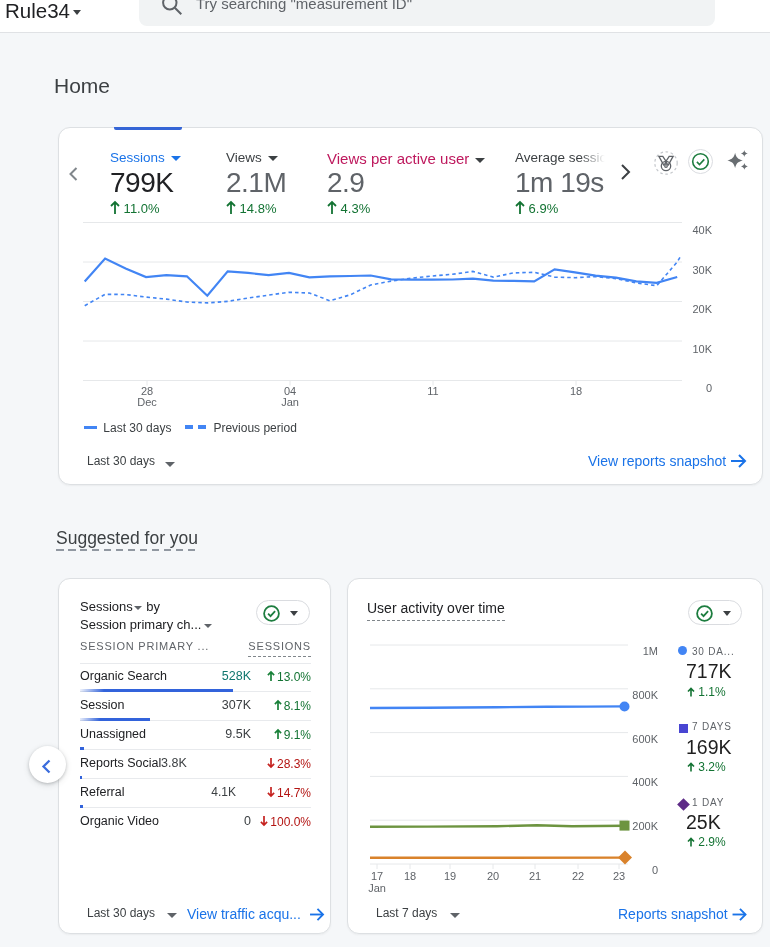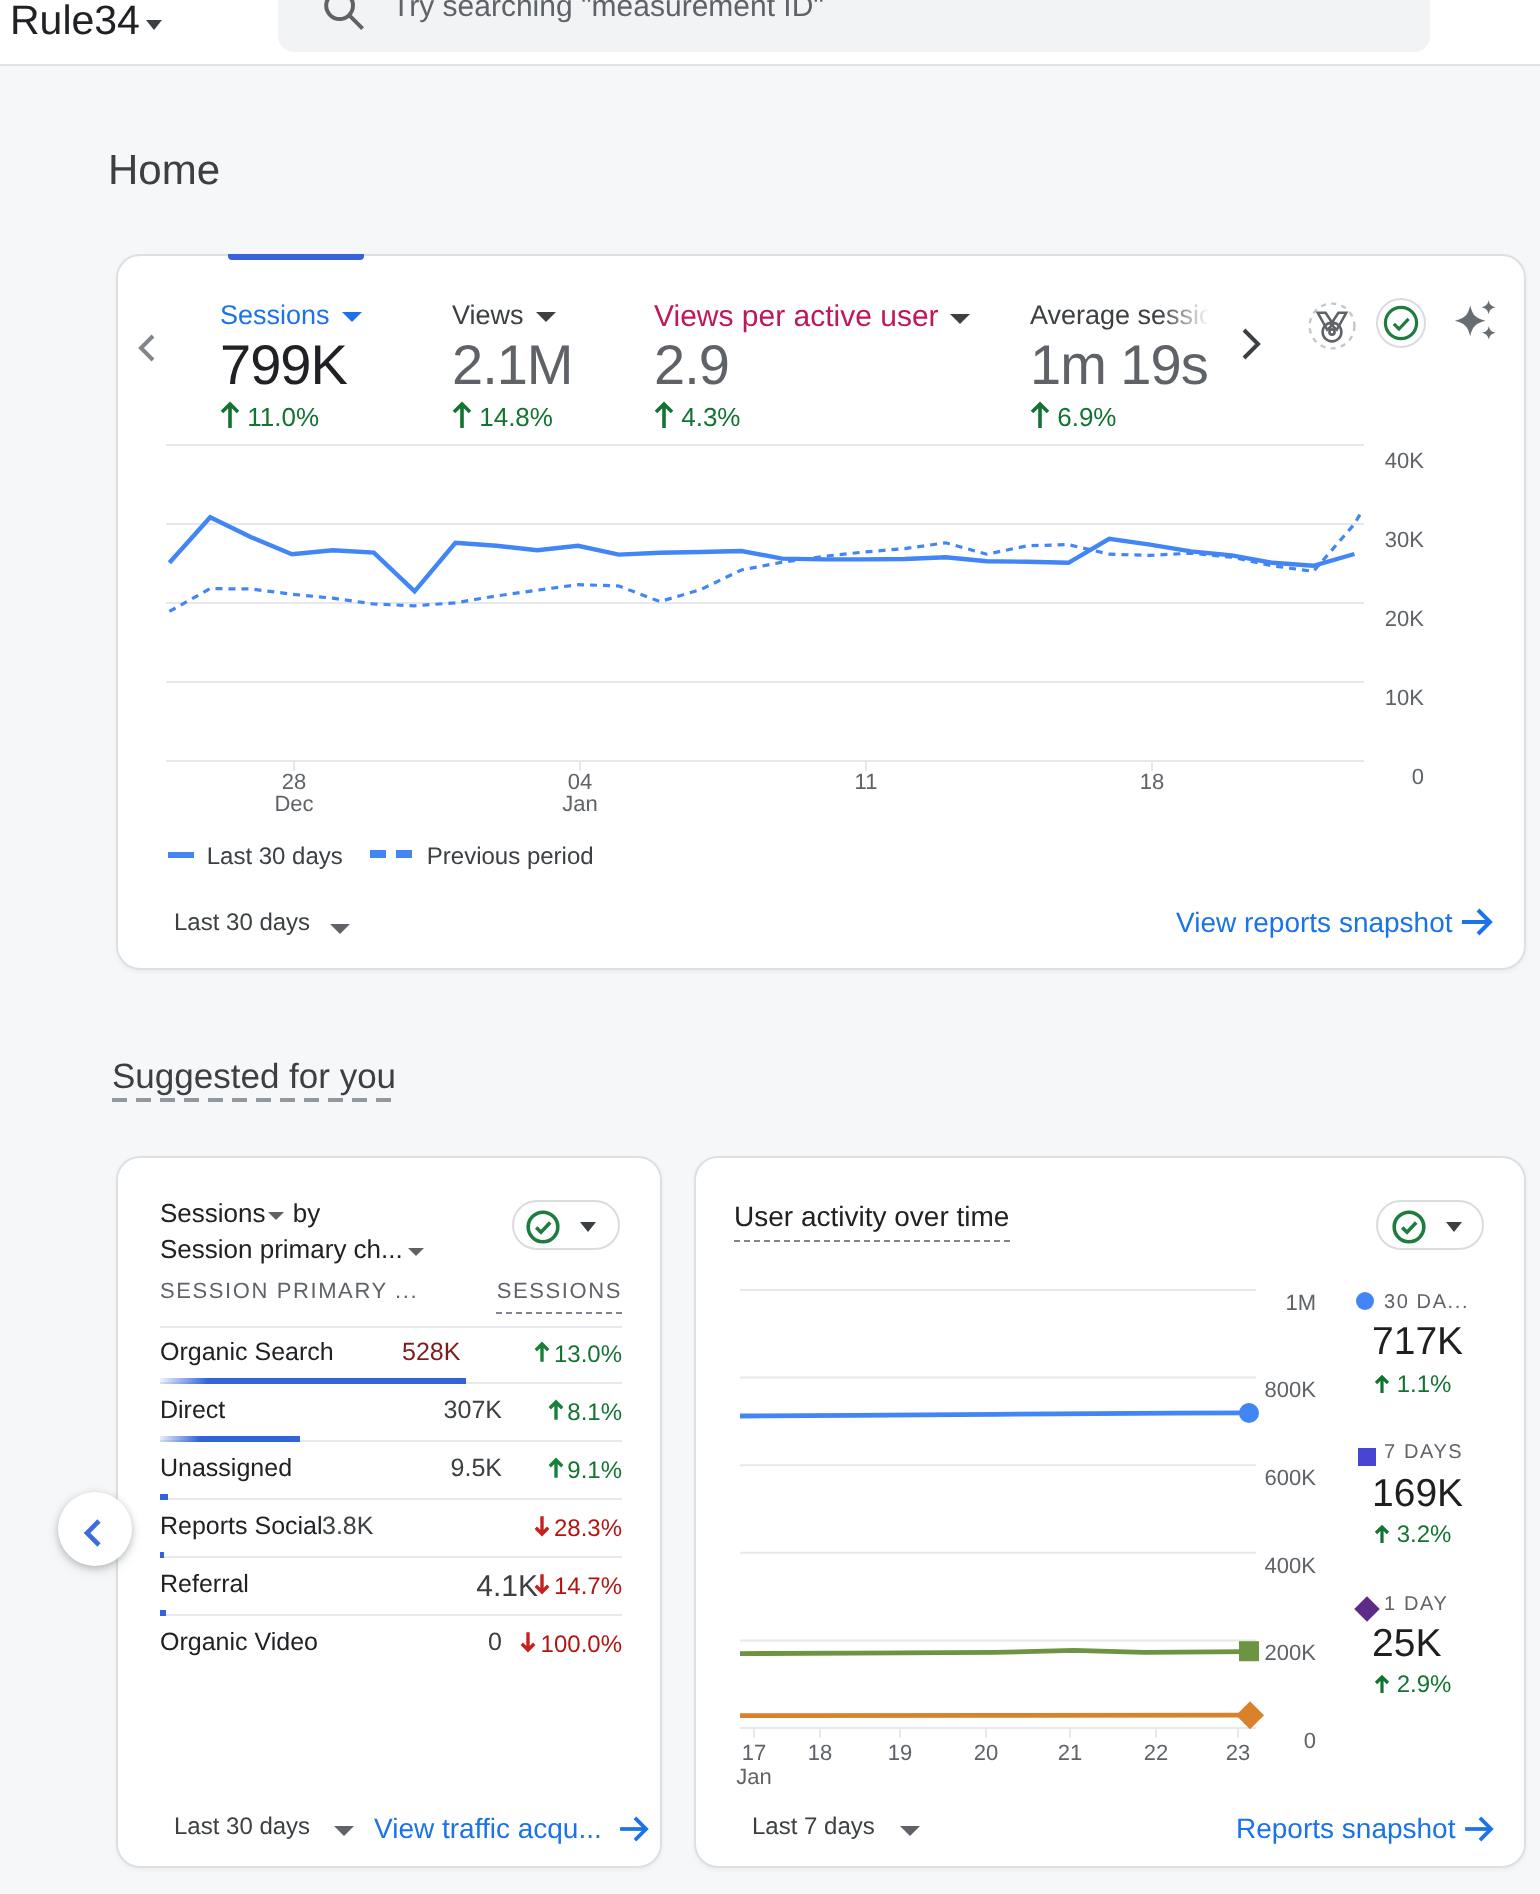--- a/index.html
+++ b/index.html
@@ -140,28 +140,28 @@
       <circle cx="8.5" cy="8.5" r="7.4" fill="none" stroke="#1d7d3f" stroke-width="1.8"></circle>
       <path d="M5.1,8.7 L7.5,11.1 L12.1,6.2" fill="none" stroke="#1d7d3f" stroke-width="1.8"></path>
     </svg>
   <span class="abs caret" style="left:290px;top:610.5px;border-top-width:5px;border-left-width:4px;border-right-width:4px;border-top-color:#3c4043;"></span>
 
   <div class="abs" style="left:80px;top:640px;font-size:11px;letter-spacing:0.8px;color:#5f6368;">SESSION PRIMARY ...</div>
   <div class="abs" style="left:203px;top:640px;width:108px;text-align:right;font-size:11px;letter-spacing:0.8px;color:#5f6368;"><span style="border-bottom:1.5px dashed #80868b;padding-bottom:4px;">SESSIONS</span></div>
   <div class="abs" style="left:80px;top:663px;width:231px;border-top:1px solid #e8eaed;"></div>
 
   <div class="abs dark" style="left:80px;top:669px;font-size:12.5px;">Organic Search</div>
-  <div class="abs" style="left:161px;top:669px;width:90px;font-size:12.5px;color:#7f1d1d;padding-left:40px;">528K</div>
+  <div class="abs" style="left:161px;top:669px;width:90px;text-align:right;font-size:12.5px;color:#0f766e;padding-left:40px;">528K</div>
   <div class="abs green" style="left:241px;top:670px;width:70px;text-align:right;font-size:12px;"><svg width="8" height="12" viewBox="0 0 9 13" fill="none" stroke="#188038" stroke-width="1.9" style="vertical-align:-1px;margin-right:2px;">
         <path d="M4.5,12 V2 M1,5.5 L4.5,2 L8,5.5"></path>
       </svg>13.0%</div>
   <div class="abs" style="left:80px;top:691.4px;width:231px;border-top:1px solid #e8eaed;"></div>
   <div class="abs" style="left:80px;top:689.4px;width:153px;height:3px;background:linear-gradient(to right, rgba(50,99,219,0.08), #3263db 24px);"></div>
 
-  <div class="abs dark" style="left:80px;top:698px;font-size:12.5px;">Direct</div>
+  <div class="abs dark" style="left:80px;top:698px;font-size:12.5px;">Session</div>
   <div class="abs" style="left:161px;top:698px;width:90px;text-align:right;font-size:12.5px;color:#3c4043;">307K</div>
   <div class="abs green" style="left:241px;top:699px;width:70px;text-align:right;font-size:12px;"><svg width="8" height="12" viewBox="0 0 9 13" fill="none" stroke="#188038" stroke-width="1.9" style="vertical-align:-1px;margin-right:2px;">
         <path d="M4.5,12 V2 M1,5.5 L4.5,2 L8,5.5"></path>
       </svg>8.1%</div>
   <div class="abs" style="left:80px;top:720.2px;width:231px;border-top:1px solid #e8eaed;"></div>
   <div class="abs" style="left:80px;top:718.2px;width:70px;height:3px;background:linear-gradient(to right, rgba(50,99,219,0.12), #3263db 20px);"></div>
 
   <div class="abs dark" style="left:80px;top:727px;font-size:12.5px;">Unassigned</div>
   <div class="abs" style="left:161px;top:727px;width:90px;text-align:right;font-size:12.5px;color:#3c4043;">9.5K</div>
   <div class="abs green" style="left:241px;top:728px;width:70px;text-align:right;font-size:12px;"><svg width="8" height="12" viewBox="0 0 9 13" fill="none" stroke="#188038" stroke-width="1.9" style="vertical-align:-1px;margin-right:2px;">
@@ -172,21 +172,21 @@
 
   <div class="abs dark" style="left:80px;top:756px;font-size:12.5px;">Reports Social</div>
   <div class="abs" style="left:161px;top:756px;width:90px;text-align:left;font-size:12.5px;color:#3c4043;">3.8K</div>
   <div class="abs red" style="left:241px;top:757px;width:70px;text-align:right;font-size:12px;"><svg width="8" height="12" viewBox="0 0 9 13" fill="none" stroke="#c5221f" stroke-width="1.9" style="vertical-align:-1px;margin-right:2px;">
         <path d="M4.5,1 V11 M1,7.5 L4.5,11 L8,7.5"></path>
       </svg>28.3%</div>
   <div class="abs" style="left:80px;top:777.8px;width:231px;border-top:1px solid #e8eaed;"></div>
   <div class="abs" style="left:80px;top:775.8px;width:2px;height:3px;background:#3263db;"></div>
 
   <div class="abs dark" style="left:80px;top:785px;font-size:12.5px;">Referral</div>
-  <div class="abs" style="left:179px;top:785px;width:90px;text-align:right;font-size:15px;color:#3c4043;">4.1K</div>
+  <div class="abs" style="left:146px;top:785px;width:90px;text-align:right;font-size:12px;color:#3c4043;">4.1K</div>
   <div class="abs red" style="left:241px;top:786px;width:70px;text-align:right;font-size:12px;"><svg width="8" height="12" viewBox="0 0 9 13" fill="none" stroke="#c5221f" stroke-width="1.9" style="vertical-align:-1px;margin-right:2px;">
         <path d="M4.5,1 V11 M1,7.5 L4.5,11 L8,7.5"></path>
       </svg>14.7%</div>
   <div class="abs" style="left:80px;top:806.6px;width:231px;border-top:1px solid #e8eaed;"></div>
   <div class="abs" style="left:80px;top:804.6px;width:2.5px;height:3px;background:#3263db;"></div>
 
   <div class="abs dark" style="left:80px;top:814px;font-size:12.5px;">Organic Video</div>
   <div class="abs" style="left:161px;top:814px;width:90px;text-align:right;font-size:12.5px;color:#3c4043;">0</div>
   <div class="abs red" style="left:241px;top:815px;width:70px;text-align:right;font-size:12px;"><svg width="8" height="12" viewBox="0 0 9 13" fill="none" stroke="#c5221f" stroke-width="1.9" style="vertical-align:-1px;margin-right:2px;">
         <path d="M4.5,1 V11 M1,7.5 L4.5,11 L8,7.5"></path>

